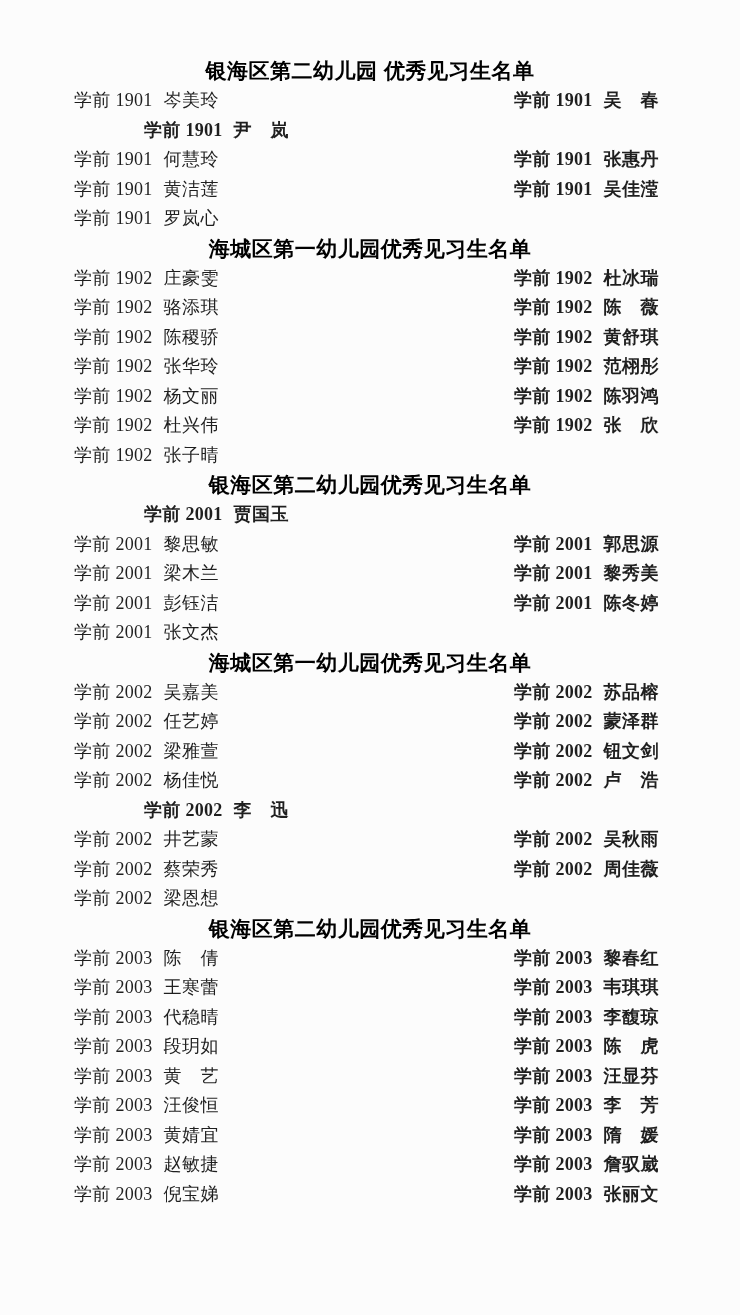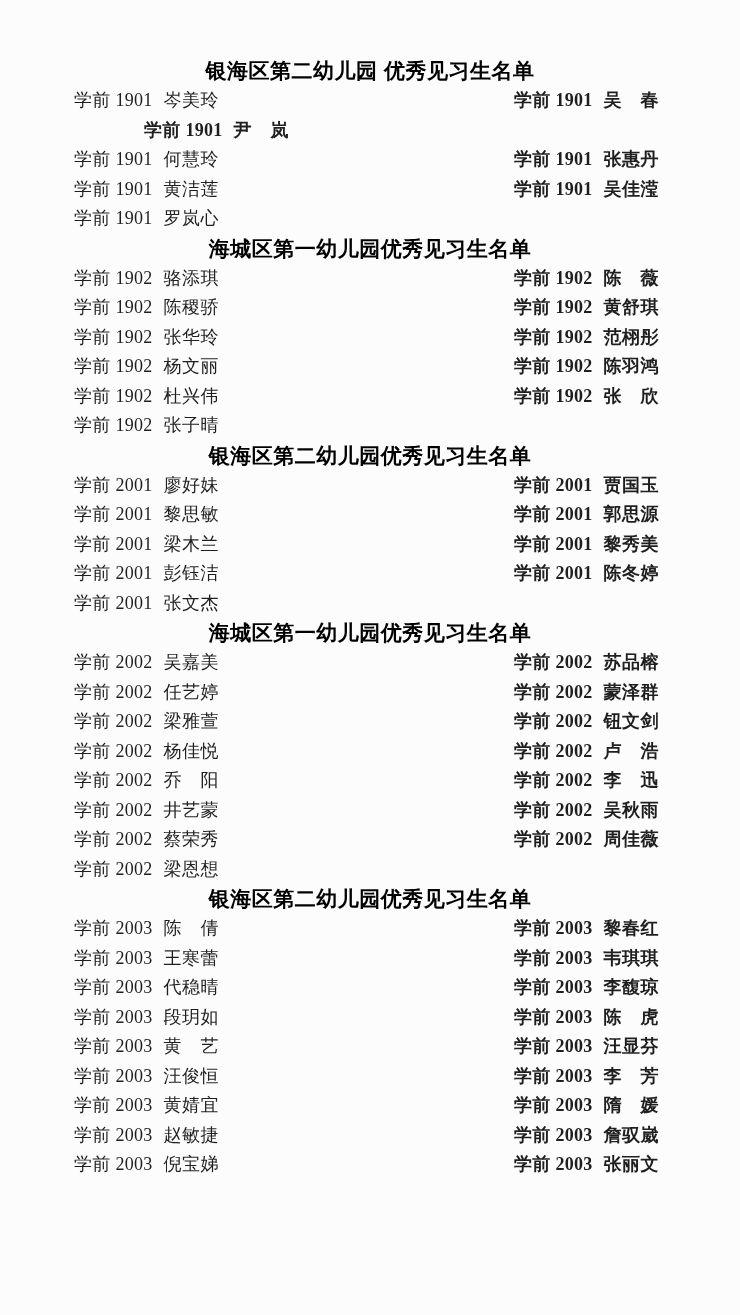--- a/index.html
+++ b/index.html
@@ -64,20 +64,24 @@
       <div class="row">
         <div class="cell left"><span class="class-label">学前 1901</span><span class="student-name">黄洁莲</span></div>
         <div class="cell right"><span class="class-label">学前 1901</span><span class="student-name">吴佳滢</span></div>
       </div>
       <div class="row">
         <div class="cell left"><span class="class-label">学前 1901</span><span class="student-name">罗岚心</span></div>
         <div class="cell right"></div>
       </div>
       <div class="section-title">海城区第一幼儿园优秀见习生名单</div>
       <div class="row">
+        <div class="cell left"><span class="class-label">学前 1902</span><span class="student-name">庄豪雯</span></div>
+        <div class="cell right"><span class="class-label">学前 1902</span><span class="student-name">杜冰瑞</span></div>
+      </div>
+      <div class="row">
         <div class="cell left"><span class="class-label">学前 1902</span><span class="student-name">骆添琪</span></div>
         <div class="cell right"><span class="class-label">学前 1902</span><span class="student-name">陈　薇</span></div>
       </div>
       <div class="row">
         <div class="cell left"><span class="class-label">学前 1902</span><span class="student-name">陈稷骄</span></div>
         <div class="cell right"><span class="class-label">学前 1902</span><span class="student-name">黄舒琪</span></div>
       </div>
       <div class="row">
         <div class="cell left"><span class="class-label">学前 1902</span><span class="student-name">张华玲</span></div>
         <div class="cell right"><span class="class-label">学前 1902</span><span class="student-name">范栩彤</span></div>
@@ -89,21 +93,20 @@
       <div class="row">
         <div class="cell left"><span class="class-label">学前 1902</span><span class="student-name">杜兴伟</span></div>
         <div class="cell right"><span class="class-label">学前 1902</span><span class="student-name">张　欣</span></div>
       </div>
       <div class="row">
         <div class="cell left"><span class="class-label">学前 1902</span><span class="student-name">张子晴</span></div>
         <div class="cell right"></div>
       </div>
       <div class="section-title">银海区第二幼儿园优秀见习生名单</div>
       <div class="row">
-        <div class="cell left"><span class="class-label">学前 2001</span><span class="student-name">廖好妹</span></div>
         <div class="cell right"><span class="class-label">学前 2001</span><span class="student-name">贾国玉</span></div>
       </div>
       <div class="row">
         <div class="cell left"><span class="class-label">学前 2001</span><span class="student-name">黎思敏</span></div>
         <div class="cell right"><span class="class-label">学前 2001</span><span class="student-name">郭思源</span></div>
       </div>
       <div class="row">
         <div class="cell left"><span class="class-label">学前 2001</span><span class="student-name">梁木兰</span></div>
         <div class="cell right"><span class="class-label">学前 2001</span><span class="student-name">黎秀美</span></div>
       </div>
@@ -126,21 +129,20 @@
       </div>
       <div class="row">
         <div class="cell left"><span class="class-label">学前 2002</span><span class="student-name">梁雅萱</span></div>
         <div class="cell right"><span class="class-label">学前 2002</span><span class="student-name">钮文剑</span></div>
       </div>
       <div class="row">
         <div class="cell left"><span class="class-label">学前 2002</span><span class="student-name">杨佳悦</span></div>
         <div class="cell right"><span class="class-label">学前 2002</span><span class="student-name">卢　浩</span></div>
       </div>
       <div class="row">
-        <div class="cell left"><span class="class-label">学前 2002</span><span class="student-name">乔　阳</span></div>
         <div class="cell right"><span class="class-label">学前 2002</span><span class="student-name">李　迅</span></div>
       </div>
       <div class="row">
         <div class="cell left"><span class="class-label">学前 2002</span><span class="student-name">井艺蒙</span></div>
         <div class="cell right"><span class="class-label">学前 2002</span><span class="student-name">吴秋雨</span></div>
       </div>
       <div class="row">
         <div class="cell left"><span class="class-label">学前 2002</span><span class="student-name">蔡荣秀</span></div>
         <div class="cell right"><span class="class-label">学前 2002</span><span class="student-name">周佳薇</span></div>
       </div>

